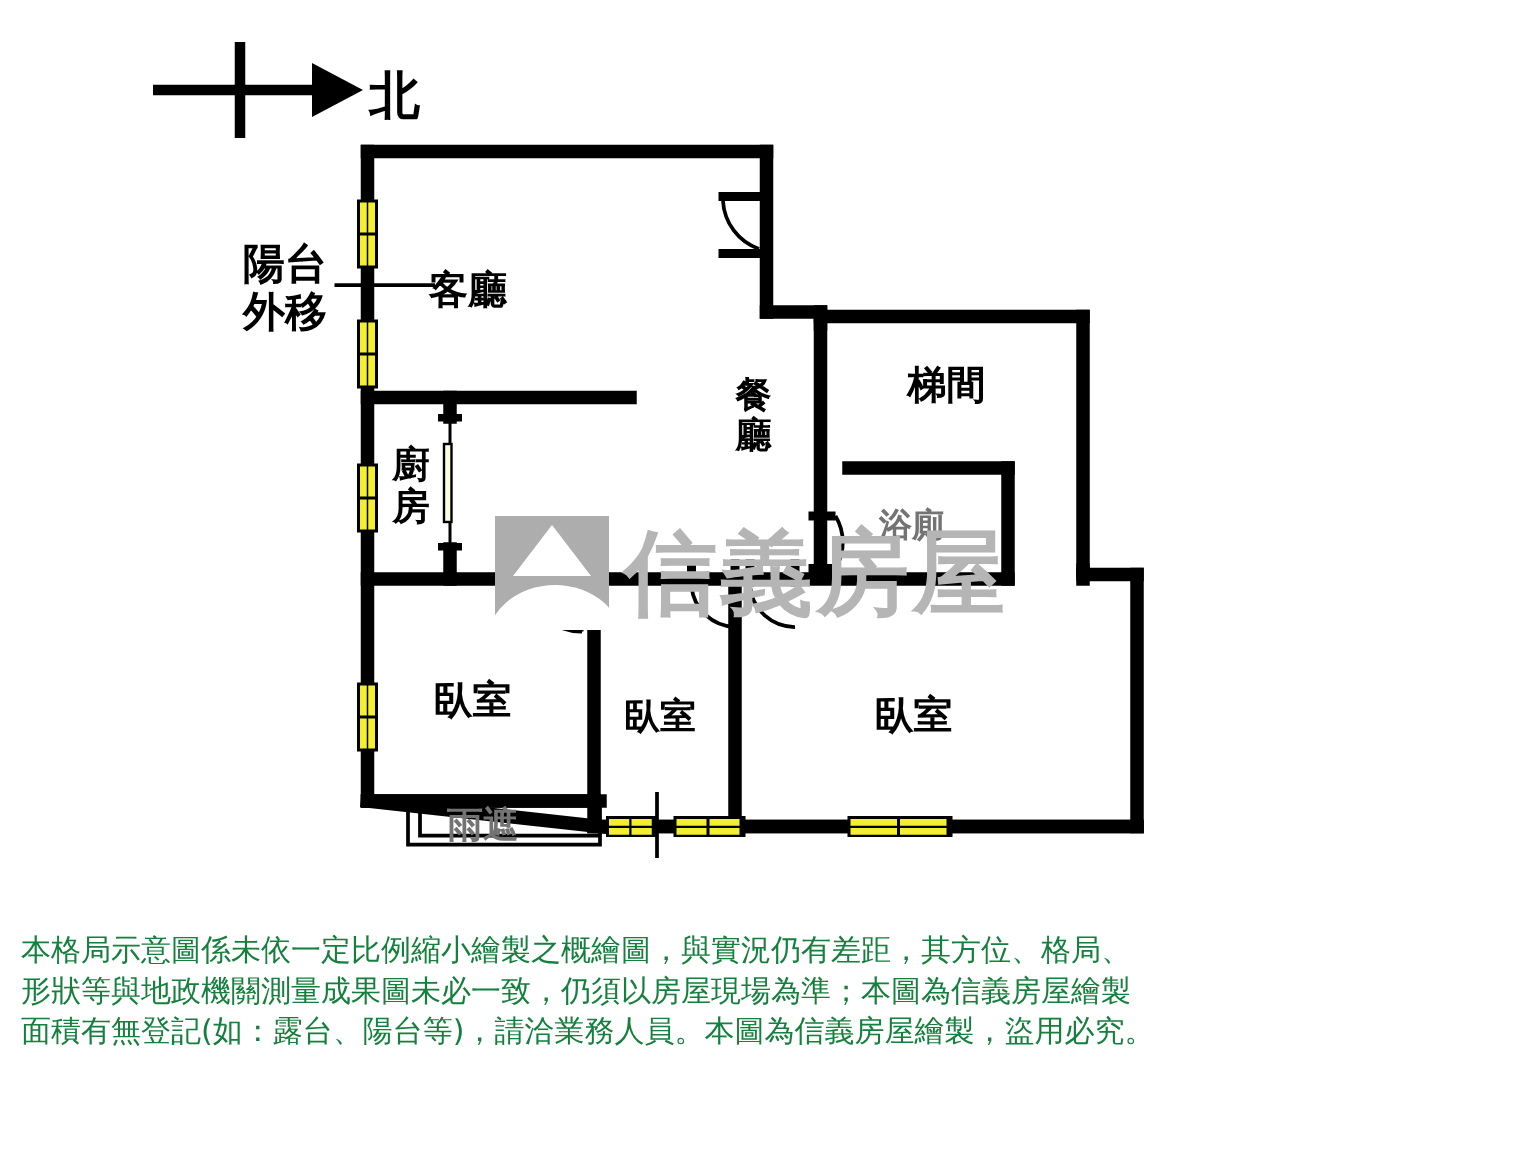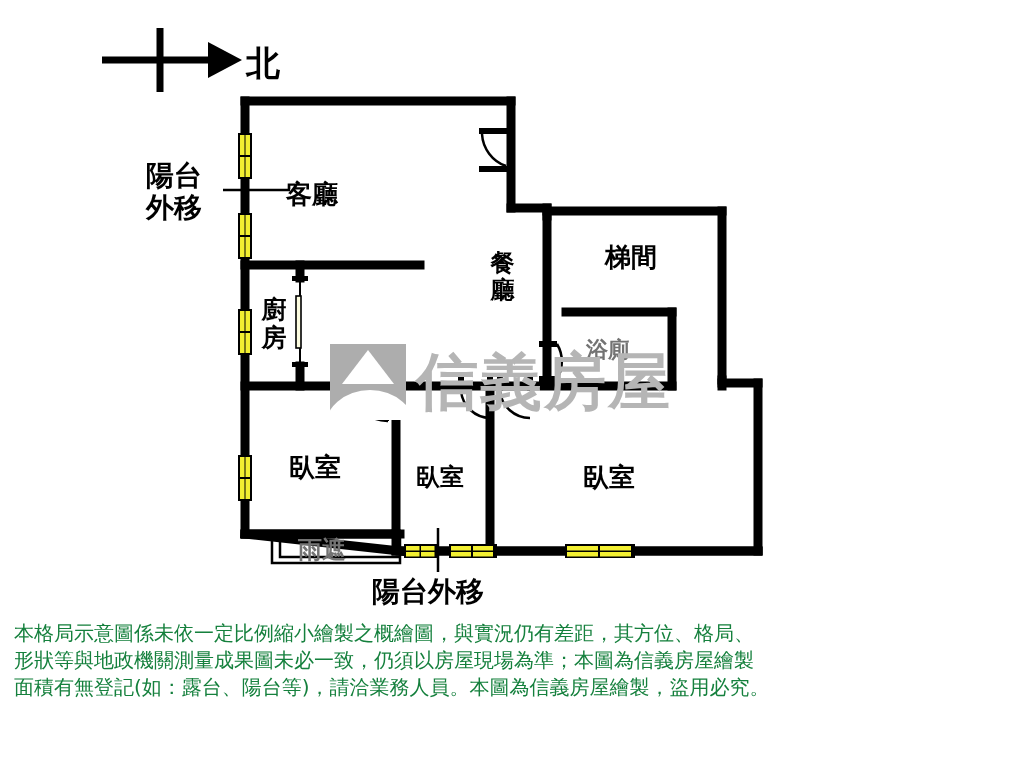--- a/index.html
+++ b/index.html
@@ -59,20 +59,21 @@
     white-space: nowrap;
   }
   .outside-label {
     position: absolute;
     font-size: 28px;
     font-weight: 700;
     color: #000;
     line-height: 1.14;
     white-space: nowrap;
     text-align: center;
+    margin-left: 16px;
   }
   
   #watermark {
     position: absolute;
     left: 0;
     top: 328px;
     width: 1024px;
     height: 110px;
     pointer-events: none;
     z-index: 5;
@@ -337,21 +338,20 @@
 
   <div class="room-label cjk" style="left:583px; top:463px;">臥室</div>
 
   <div class="small-label cjk" style="left:298px; top:534px; font-size:24px;">雨遮</div>
 
   <div class="outside-label cjk" style="left:146px; top:160px;">
     <div>陽台</div>
     <div>外移</div>
   </div>
 
-  <div class="outside-label cjk" style="left:372px; top:576px;">陽台外移</div>
 
   <div id="watermark">
     <div id="wm-row">
       <div id="wm-mark"></div>
       <div id="wm-text" class="cjk">信義房屋</div>
     </div>
   </div>
 
   <div id="disclaimer" class="cjk">
     <p>本格局示意圖係未依一定比例縮小繪製之概繪圖，與實況仍有差距，其方位、格局、</p>

